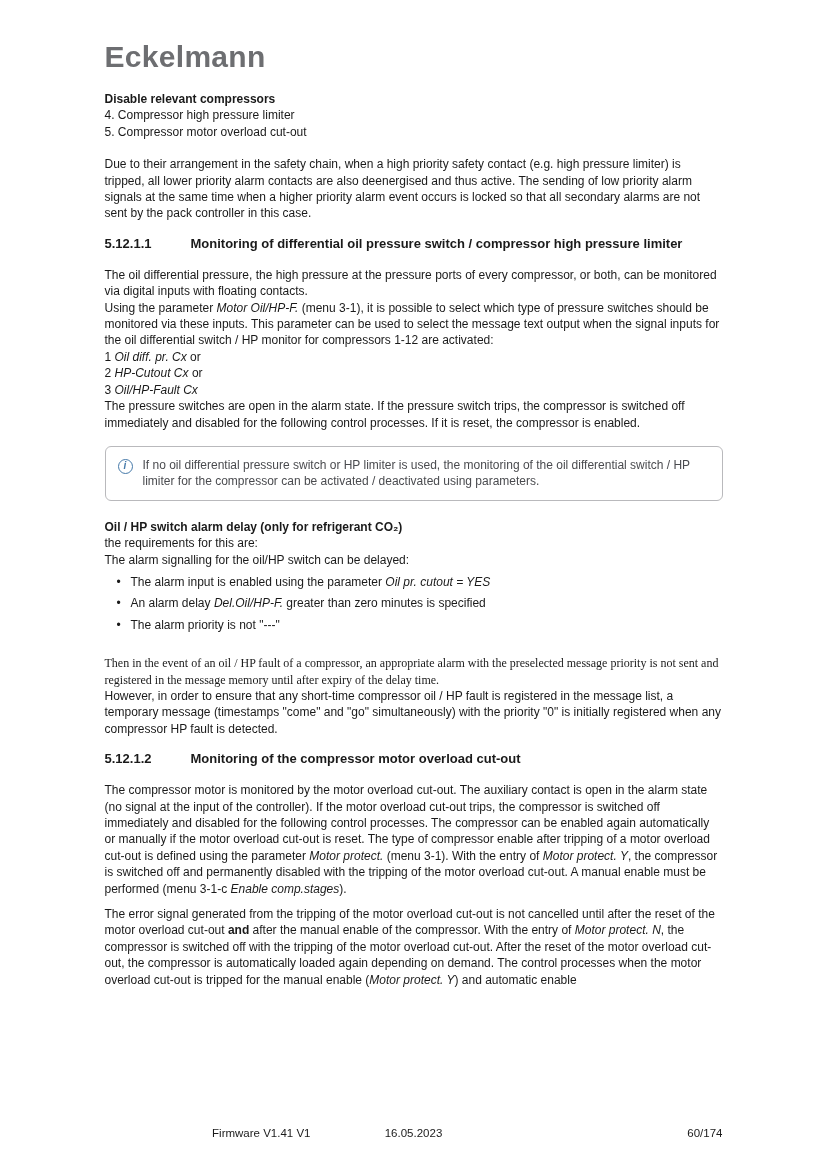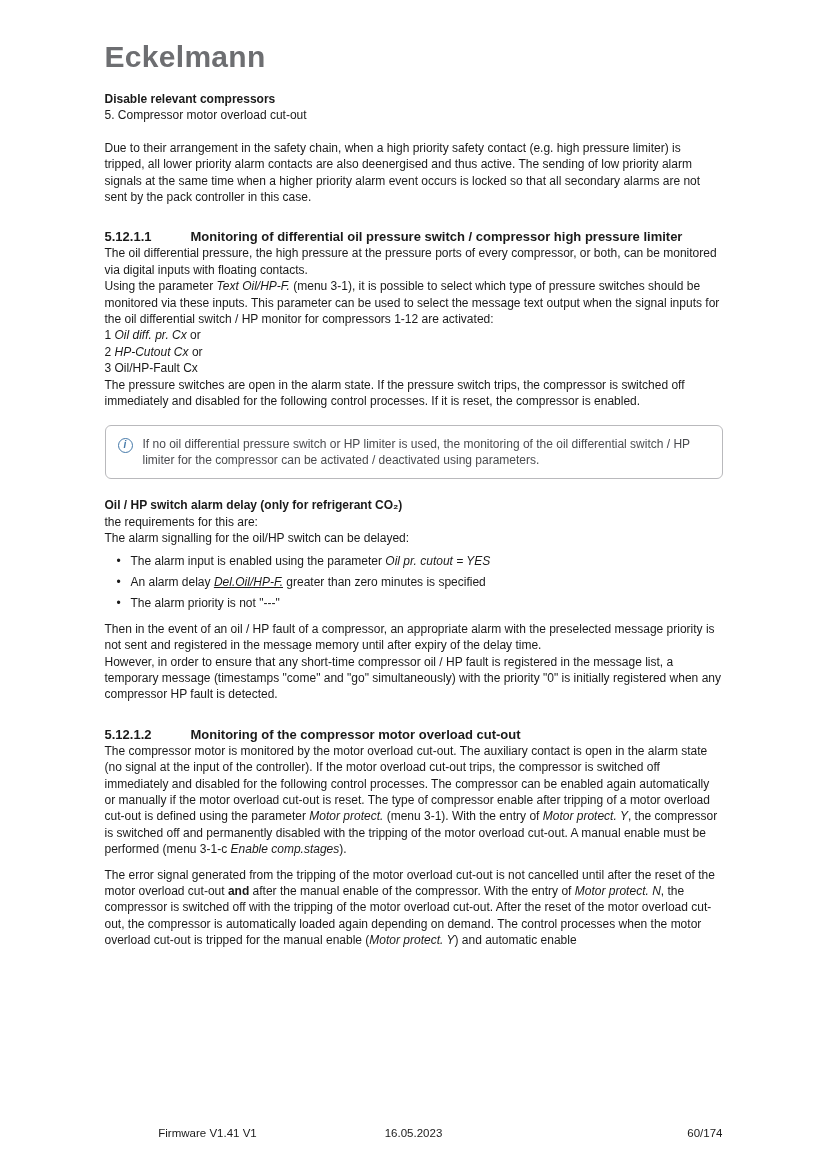--- a/index.html
+++ b/index.html
@@ -28,28 +28,28 @@
     line-height: 34px;
     font-weight: bold;
     color: #6d6e71;
     letter-spacing: 0.3px;
   }
   .np-line { margin-top: 36px; }
   .bold-head { margin-top: 17px; font-weight: bold; }
   .tight { margin-top: 0; }
   .para { margin-top: 16px; }
   .section-heading {
-    margin-top: 23px;
+    margin-top: 13px;
     font-size: 13px;
     line-height: 17px;
     font-weight: bold;
     color: #1a1a1a;
   }
   .sec-num { display: inline-block; min-width: 86px; }
-  .first-para { }
+  .first-para { margin-top: 15px; }
   .info-box {
     margin-top: 15px;
     border: 1px solid #b9b9bc;
     border-radius: 6px;
     padding: 10px 14px 10px 12px;
     display: flex;
     gap: 10px;
     color: #4a4b4f;
   }
   .info-icon {
@@ -65,77 +65,78 @@
     font-weight: bold;
     font-style: italic;
     display: flex;
     align-items: center;
     justify-content: center;
   }
   .delay-head { margin-top: 18px; font-weight: bold; }
   .bullet-list { margin-top: 6px; }
   .bullet-item { display: flex; margin-top: 5px; padding-left: 12px; }
   .bullet-marker { flex: none; width: 14px; }
-  .after-list { margin-top: 9px; }
+  .after-list { margin-top: 22px; font-family: Liberation Serif, serif; }
   .para-gap { margin-top: 9px; }
   .footer {
     position: absolute;
     left: 70px;
     right: 70px;
     bottom: 28px;
     display: flex;
     font-size: 11.5px;
     color: #1a1a1a;
   }
-  .footer .f-left  { flex: 1; text-align: center; }
+  .footer .f-left  { flex: 1; text-align: right; }
   .footer .f-mid   { flex: 1; text-align: center; }
   .footer .f-right { flex: 1; text-align: right; }
 </style>
 </head>
 <body>
 
 <div class="page">
   <div class="content">
 
     <div class="logo">Eckelmann</div>
 
 
     <p class="bold-head">Disable relevant compressors</p>
+    <p class="tight">4. Compressor high pressure limiter</p>
     <p class="tight">5. Compressor motor overload cut-out</p>
 
     <p class="para">Due to their arrangement in the safety chain, when a high priority safety contact (e.g. high pressure limiter) is tripped, all lower priority alarm contacts are also deenergised and thus active. The sending of low priority alarm signals at the same time when a higher priority alarm event occurs is locked so that all secondary alarms are not sent by the pack controller in this case.</p>
 
     <h2 class="section-heading">
       <span class="sec-num">5.12.1.1</span><span class="sec-title">Monitoring of differential oil pressure switch / compressor high pressure limiter</span>
     </h2>
 
     <p class="first-para">The oil differential pressure, the high pressure at the pressure ports of every compressor, or both, can be monitored via digital inputs with floating contacts.</p>
-    <p class="tight"><span>Using the parameter </span><span style="font-style: italic;">Text Oil/HP-F.</span><span> (menu 3-1), it is possible to select which type of pressure switches should be monitored via these inputs. This parameter can be used to select the message text output when the signal inputs for the oil differential switch / HP monitor for compressors 1-12 are activated:</span></p>
+    <p class="tight"><span>Using the parameter </span><span style="font-style: italic;">Motor Oil/HP-F.</span><span> (menu 3-1), it is possible to select which type of pressure switches should be monitored via these inputs. This parameter can be used to select the message text output when the signal inputs for the oil differential switch / HP monitor for compressors 1-12 are activated:</span></p>
     <p class="tight"><span>1 </span><span style="font-style: italic;">Oil diff. pr. Cx</span><span> or</span></p>
     <p class="tight"><span>2 </span><span style="font-style: italic;">HP-Cutout Cx</span><span> or</span></p>
-    <p class="tight"><span>3 </span><span style="">Oil/HP-Fault Cx</span></p>
+    <p class="tight"><span>3 </span><span style="font-style: italic;">Oil/HP-Fault Cx</span></p>
     <p class="tight">The pressure switches are open in the alarm state. If the pressure switch trips, the compressor is switched off immediately and disabled for the following control processes. If it is reset, the compressor is enabled.</p>
 
     <div class="info-box">
       <span class="info-icon">i</span>
       <span class="info-text">If no oil differential pressure switch or HP limiter is used, the monitoring of the oil differential switch / HP limiter for the compressor can be activated / deactivated using parameters.</span>
     </div>
 
     <p class="delay-head">Oil / HP switch alarm delay (only for refrigerant CO₂)</p>
     <p class="tight">the requirements for this are:</p>
     <p class="tight">The alarm signalling for the oil/HP switch can be delayed:</p>
 
     <div class="bullet-list">
       <div class="bullet-item">
         <span class="bullet-marker">•</span>
         <span class="bullet-text"><span>The alarm input is enabled using the parameter </span><span style="font-style: italic; margin-top: 16px;">Oil pr. cutout = YES</span></span>
       </div>
       <div class="bullet-item">
         <span class="bullet-marker">•</span>
-        <span class="bullet-text"><span>An alarm delay </span><span style="font-style: italic; text-decoration: underline;">Del.Oil/HP-F.</span><span> greater than zero minutes is specified</span></span>
+        <span class="bullet-text"><span>An alarm delay </span><span style="font-style: italic;">Del.Oil/HP-F.</span><span> greater than zero minutes is specified</span></span>
       </div>
       <div class="bullet-item">
         <span class="bullet-marker">•</span>
         <span class="bullet-text"><span>The alarm priority is not "---"</span></span>
       </div>
     </div>
 
     <p class="after-list">Then in the event of an oil / HP fault of a compressor, an appropriate alarm with the preselected message priority is not sent and registered in the message memory until after expiry of the delay time.</p>
     <p class="tight">However, in order to ensure that any short-time compressor oil / HP fault is registered in the message list, a temporary message (timestamps "come" and "go" simultaneously) with the priority "0" is initially registered when any compressor HP fault is detected.</p>
 

